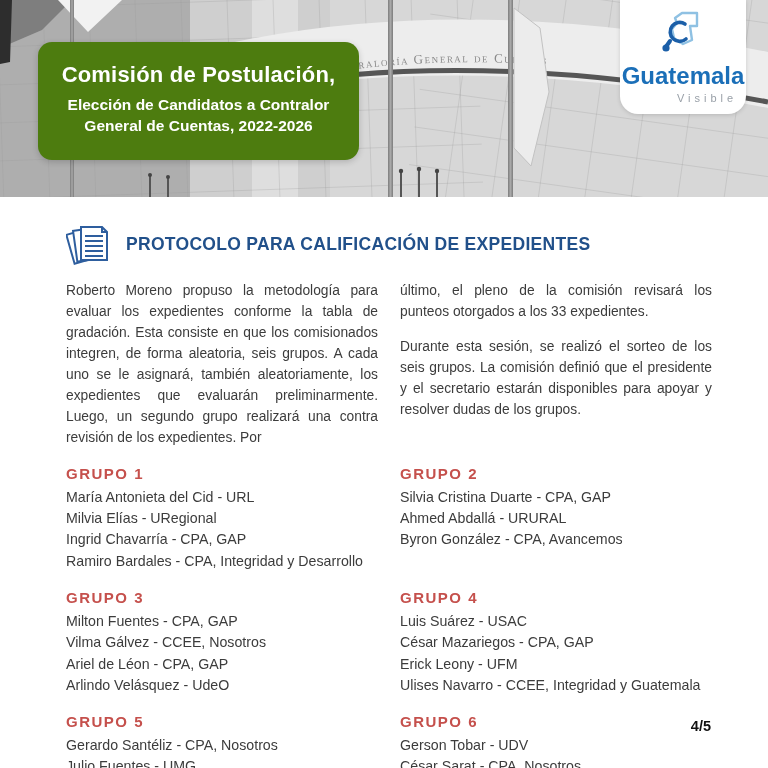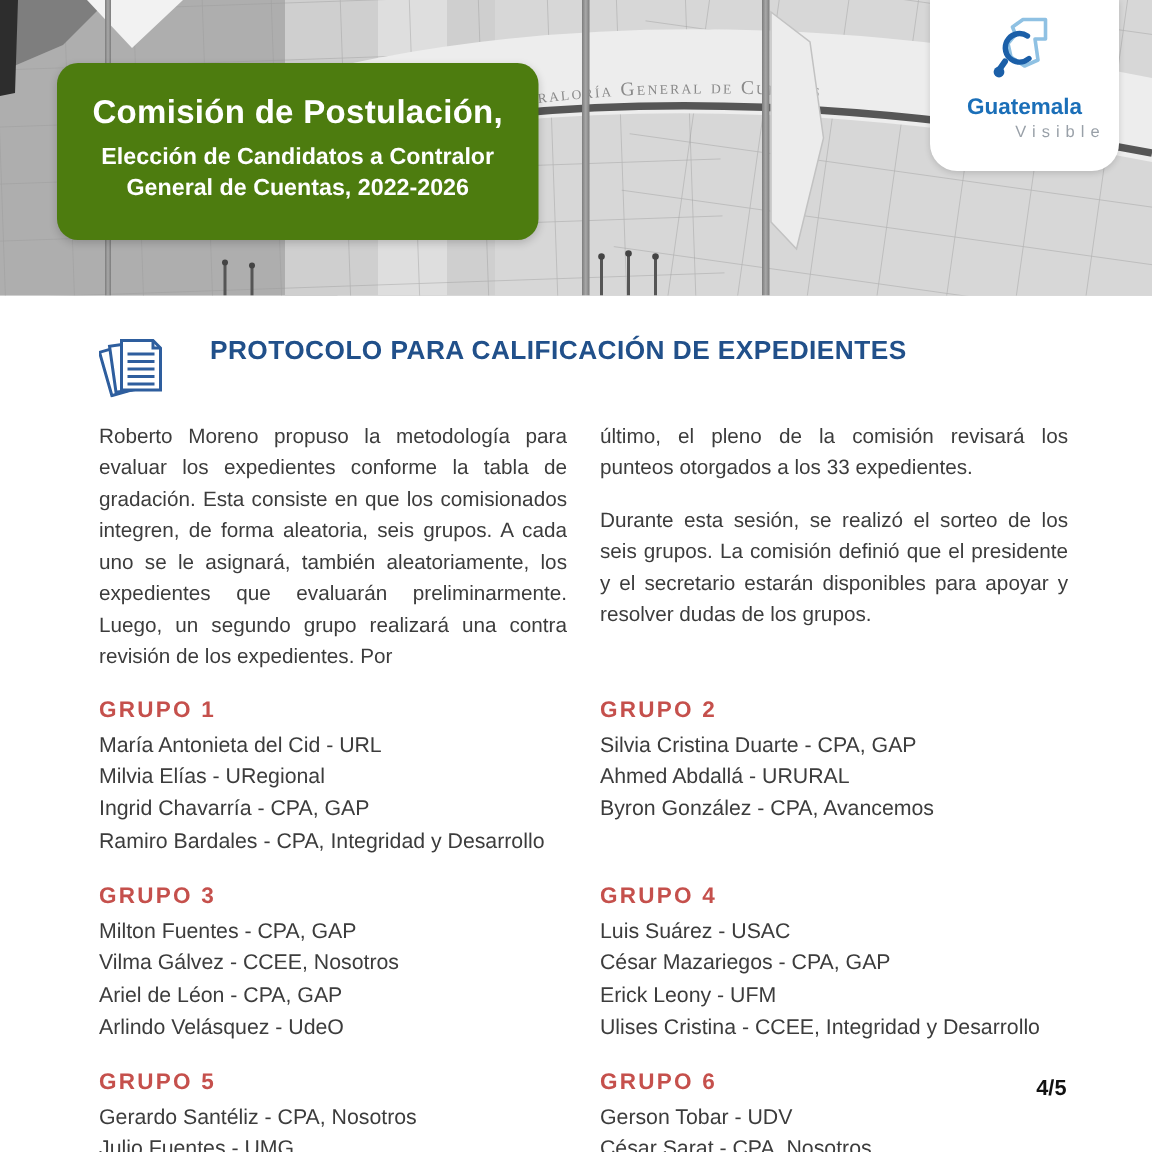--- a/index.html
+++ b/index.html
@@ -18,27 +18,27 @@
   }
   .banner .banner-title { font-size:22px; font-weight:bold; letter-spacing:.2px; margin-bottom:6px; }
   .banner .banner-sub   { font-size:15.5px; font-weight:bold; line-height:21px; }
 
   
   .logo-card {
     position:absolute; left:620px; top:0; width:126px; height:114px;
     background:#ffffff; border-radius:0 0 18px 18px; text-align:center; padding-top:10px;
     box-shadow:0 1px 4px rgba(0,0,0,.15);
   }
-  .logo-card .logo-name   { font-size:15px; font-weight:bold; color:#1b6fb8; margin-top:2px; }
+  .logo-card .logo-name   { font-size:24px; font-weight:bold; color:#1b6fb8; margin-top:2px; }
   .logo-card .logo-tag    { font-size:11px; color:#99a0a8; letter-spacing:4px; margin-top:2px;padding-left:48px; }
 
   
   .content { padding:26px 56px 0 66px; }
 
-  .section-head { display:flex; gap:28px; margin-bottom:16px; }
+  .section-head { display:flex; align-items:center; gap:14px; margin-bottom:16px; }
   .section-head h1 { font-size:17.5px; font-weight:bold; color:#21508a; letter-spacing:.3px; }
 
   .cols { display:grid; grid-template-columns:1fr 1fr; column-gap:22px; margin-bottom:16px; }
   .cols p {
     font-size:13.8px; line-height:1.52; color:#3c3c3c; text-align:justify;
   }
   .rightcol p + p { margin-top:14px; }
 
   .groups { display:grid; grid-template-columns:1fr 1fr; column-gap:22px; row-gap:17px; }
   .group h2 { font-size:15px; font-weight:bold; color:#c5504c; letter-spacing:1.5px; margin-bottom:5px; }
@@ -186,21 +186,21 @@
           <li>Arlindo Velásquez - UdeO</li>
         </ul>
       </div>
 
       <div class="group">
         <h2>GRUPO 4</h2>
         <ul>
           <li>Luis Suárez - USAC</li>
           <li>César Mazariegos - CPA, GAP</li>
           <li>Erick Leony - UFM</li>
-          <li>Ulises Cristina - CCEE, Integridad y Desarrollo</li>
+          <li>Ulises Navarro - CCEE, Integridad y Guatemala</li>
         </ul>
       </div>
 
       <div class="group">
         <h2>GRUPO 5</h2>
         <ul>
           <li>Gerardo Santéliz - CPA, Nosotros</li>
           <li>Julio Fuentes - UMG</li>
 
         </ul>

